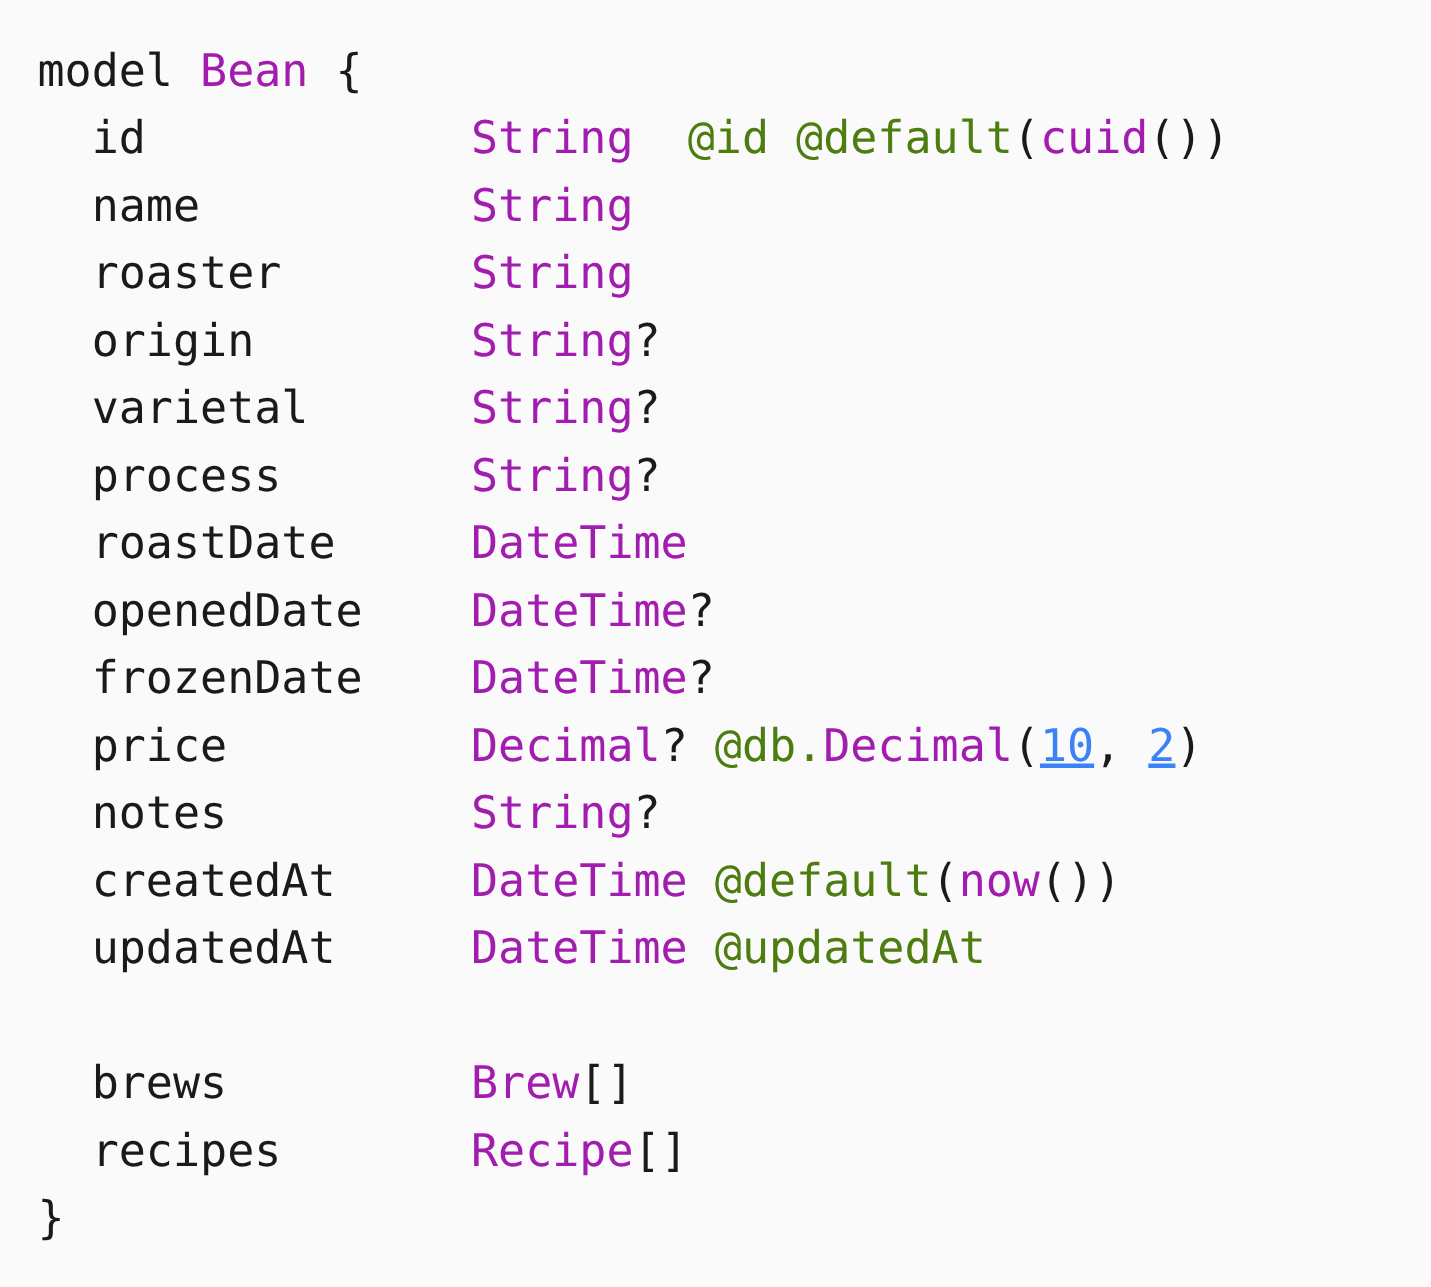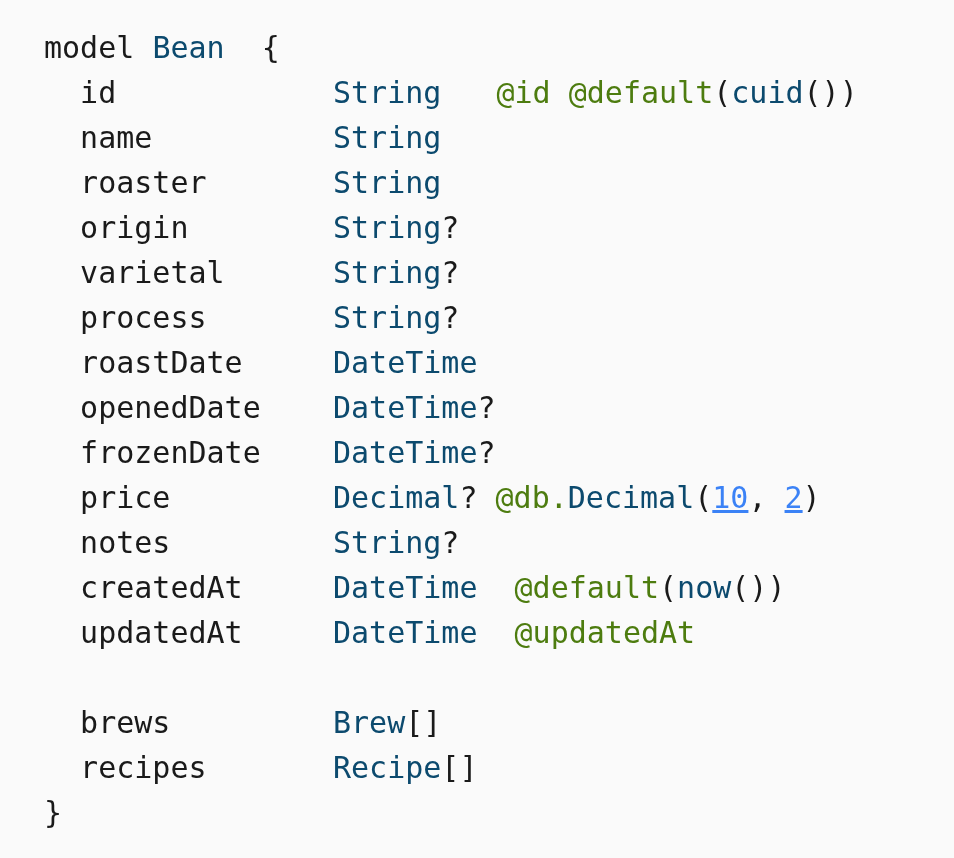--- a/index.html
+++ b/index.html
@@ -30,22 +30,22 @@
     -webkit-font-smoothing: antialiased;
   }
 
   .code-line {
     white-space: pre;
     min-height: 44.8px;
     font-variant-ligatures: none;
   }
 
   
-  .t-plain  { color: #1a1a1a; margin-left: 19px; }            
-  .t-type   { color: #0c4a6e; }            
+  .t-plain  { color: #1a1a1a; }            
+  .t-type   { color: #a21caf; }            
   .t-attr   { color: #4d7c0f; }            
   .t-num    { color: #3b82f6; text-decoration: underline; }            
   .t-punct  { color: #1a1a1a; }            
 </style>
 </head>
 <body>
 
 <div id="code-block" style="background: rgb(250, 250, 250); font-size: 30px; line-height: 45px;"><div class="code-line"><span class="t-plain">model </span><span class="t-type">Bean</span><span class="t-plain"> {</span></div><div class="code-line"><span class="t-plain">  id            </span><span class="t-type">String</span><span class="t-plain">  </span><span class="t-attr">@id @default</span><span class="t-punct">(</span><span class="t-type">cuid</span><span class="t-punct">())</span></div><div class="code-line"><span class="t-plain">  name          </span><span class="t-type">String</span></div><div class="code-line"><span class="t-plain">  roaster       </span><span class="t-type">String</span></div><div class="code-line"><span class="t-plain">  origin        </span><span class="t-type">String</span><span class="t-punct">?</span></div><div class="code-line"><span class="t-plain">  varietal      </span><span class="t-type">String</span><span class="t-punct">?</span></div><div class="code-line"><span class="t-plain">  process       </span><span class="t-type">String</span><span class="t-punct">?</span></div><div class="code-line"><span class="t-plain">  roastDate     </span><span class="t-type">DateTime</span></div><div class="code-line"><span class="t-plain">  openedDate    </span><span class="t-type">DateTime</span><span class="t-punct">?</span></div><div class="code-line"><span class="t-plain">  frozenDate    </span><span class="t-type">DateTime</span><span class="t-punct">?</span></div><div class="code-line"><span class="t-plain">  price         </span><span class="t-type">Decimal</span><span class="t-punct">? </span><span class="t-attr">@db.</span><span class="t-type">Decimal</span><span class="t-punct">(</span><span class="t-num">10</span><span class="t-punct">, </span><span class="t-num">2</span><span class="t-punct">)</span></div><div class="code-line"><span class="t-plain">  notes         </span><span class="t-type">String</span><span class="t-punct">?</span></div><div class="code-line"><span class="t-plain">  createdAt     </span><span class="t-type">DateTime</span><span class="t-plain"> </span><span class="t-attr">@default</span><span class="t-punct">(</span><span class="t-type">now</span><span class="t-punct">())</span></div><div class="code-line"><span class="t-plain">  updatedAt     </span><span class="t-type">DateTime</span><span class="t-plain"> </span><span class="t-attr">@updatedAt</span></div><div class="code-line"><span class="t-plain"> </span></div><div class="code-line"><span class="t-plain">  brews         </span><span class="t-type">Brew</span><span class="t-punct">[]</span></div><div class="code-line"><span class="t-plain">  recipes       </span><span class="t-type">Recipe</span><span class="t-punct">[]</span></div><div class="code-line"><span class="t-plain">}</span></div></div>
 
 </body></html>

